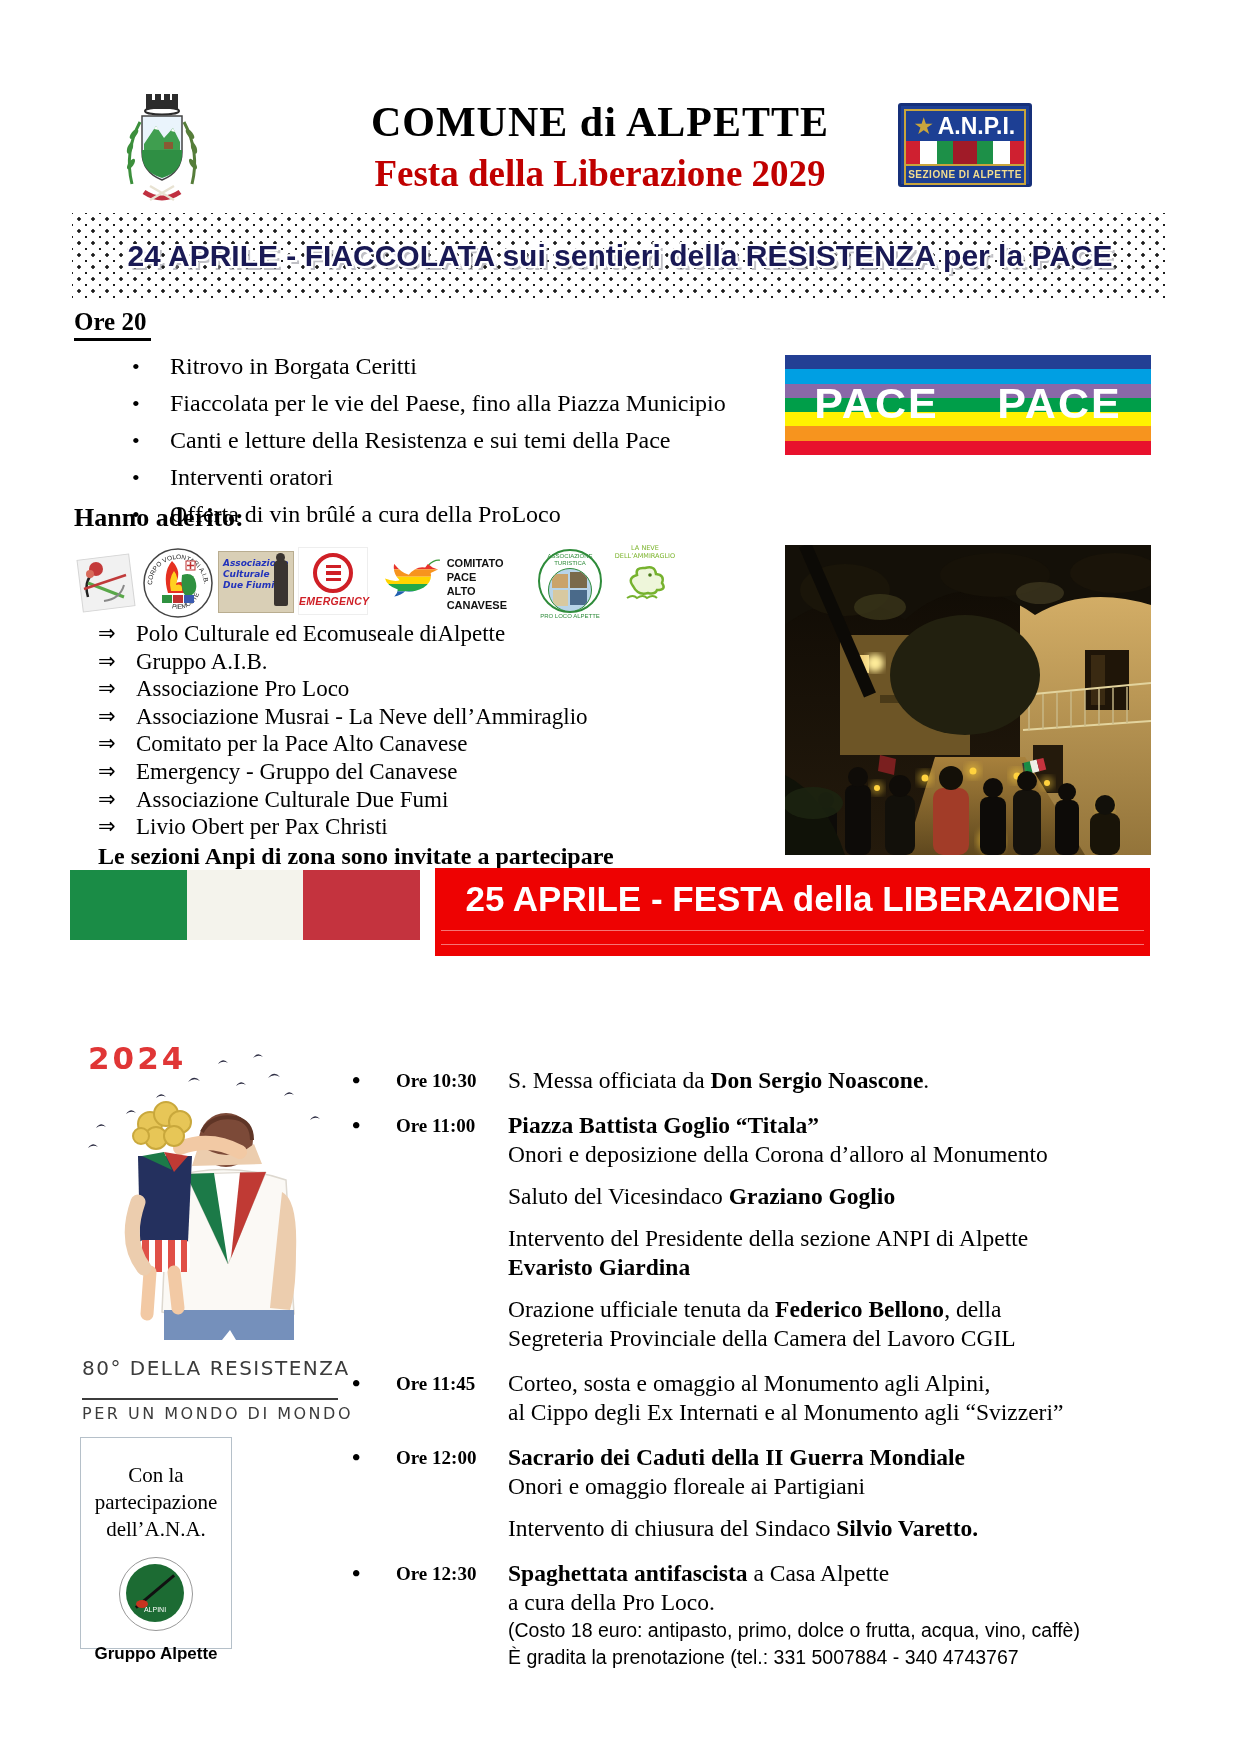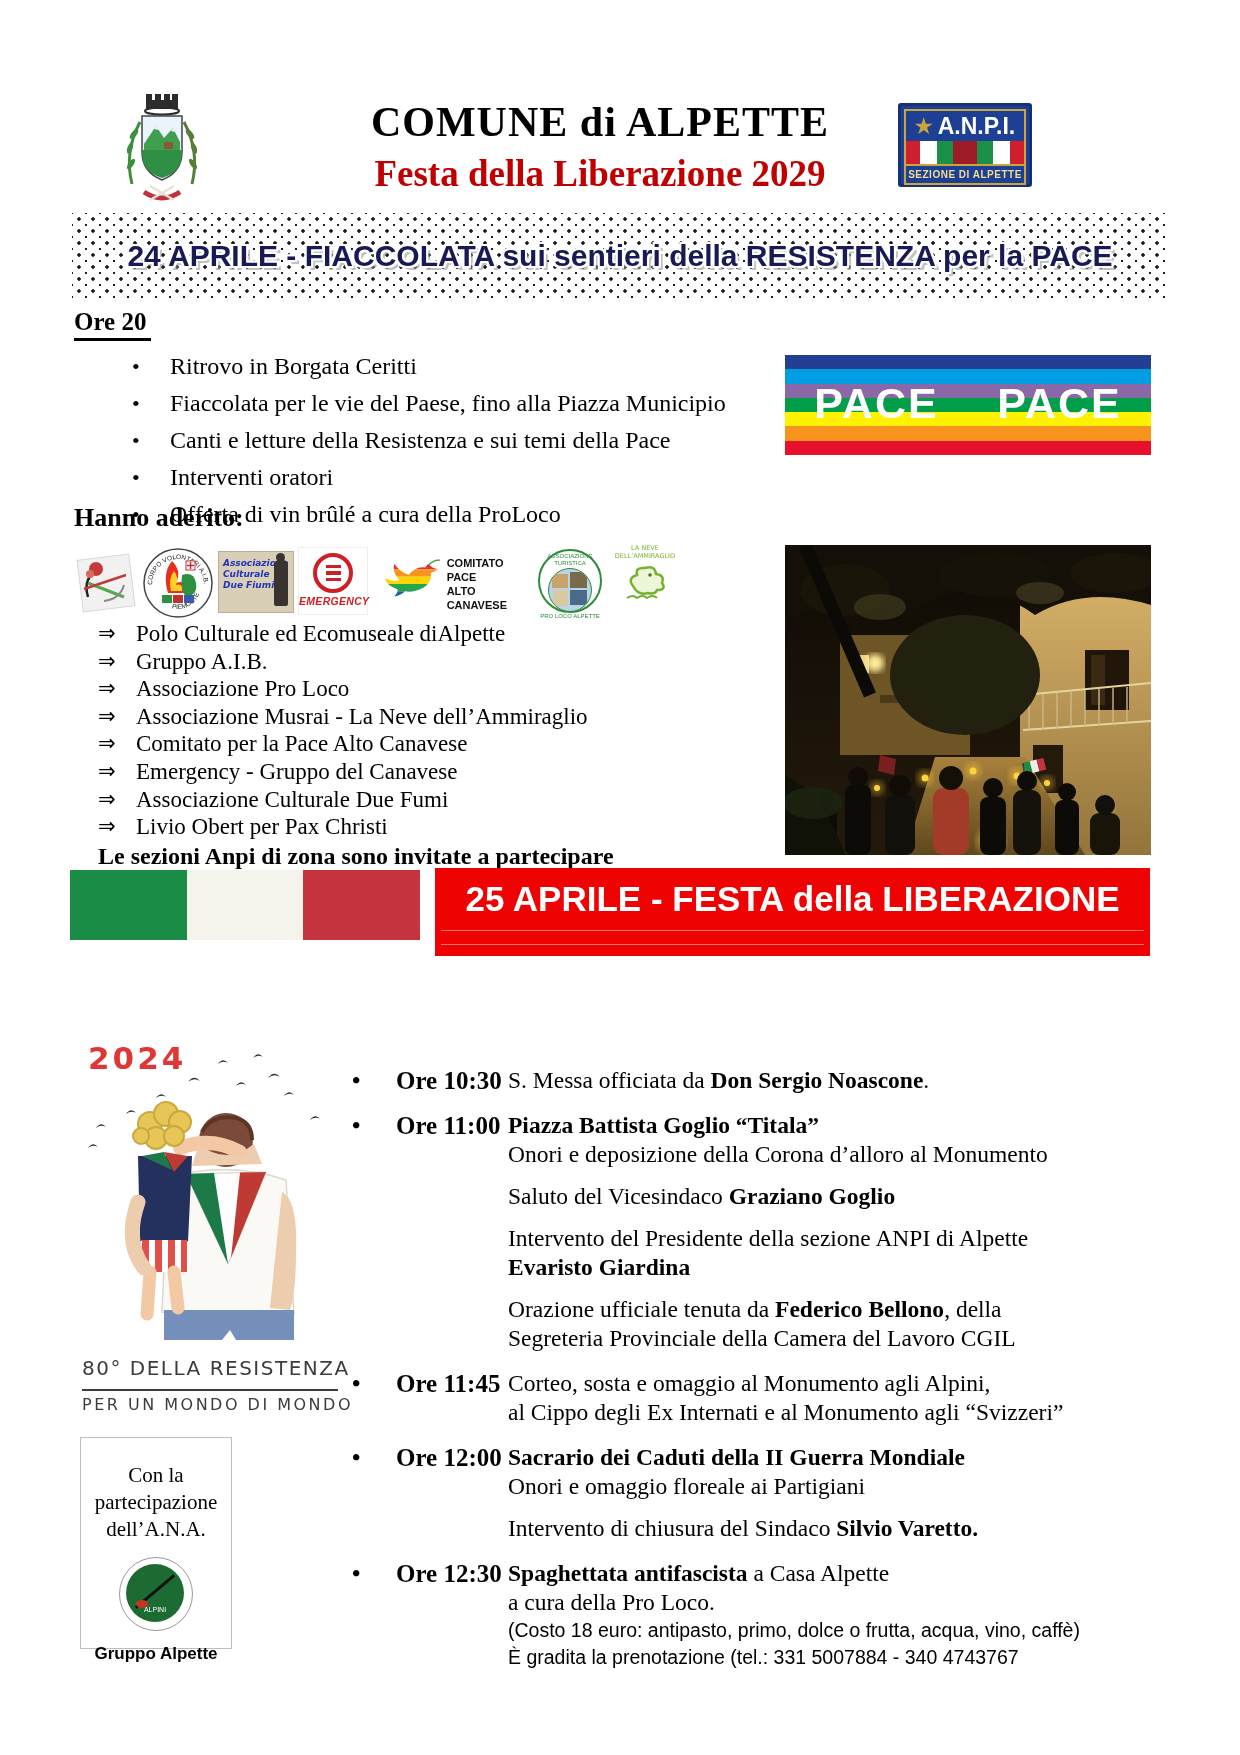--- a/index.html
+++ b/index.html
@@ -101,39 +101,39 @@
   #banner25-text{position:absolute;left:0;right:0;top:11px;text-align:center;color:#fff;
                  font-family:"Liberation Sans",sans-serif;font-weight:bold;font-size:35px;white-space:nowrap;}
   .b25-line{position:absolute;left:6px;right:6px;height:1px;background:rgba(255,255,255,.45);}
   .b25-l1{top:62px;} .b25-l2{top:76px;}
 
   
   #year{position:absolute;left:88px;top:1040px;font-family:"DejaVu Sans",sans-serif;font-weight:bold;
         font-size:31px;color:#e03636;letter-spacing:3px;}
   #illustration{position:absolute;left:68px;top:1052px;width:274px;height:300px;}
   #slogan{position:absolute;left:82px;top:1356px;width:256px;font-family:"DejaVu Sans",sans-serif;color:#3c3c3c;}
-  #slogan-l1{font-size:20px;letter-spacing:1.5px;border-bottom:2px solid #3c3c3c;padding-bottom:9px;white-space:nowrap;}
+  #slogan-l1{font-size:20px;letter-spacing:1.5px;border-bottom:2px solid #3c3c3c;padding-bottom:18px;white-space:nowrap;}
   #slogan-l2{font-size:16px;letter-spacing:2.5px;margin-top:4px;white-space:nowrap;}
 
   #ana-box{position:absolute;left:80px;top:1437px;width:152px;height:212px;border:1px solid #b5c0c9;
            background:#fff;text-align:center;box-sizing:border-box;}
   .ana-lines{margin-top:24px;font-size:21px;line-height:27px;}
   .ana-logo{width:72px;height:72px;border:1px solid #999;border-radius:50%;background:#fff;
             margin:14px auto 0;position:relative;}
   .ana-core{position:absolute;left:6px;top:6px;width:58px;height:58px;border-radius:50%;background:#1c6b33;overflow:hidden;}
   .ana-pen{position:absolute;left:4px;top:26px;width:50px;height:3px;background:#111;transform:rotate(-40deg);}
   .ana-dot{position:absolute;left:10px;top:36px;width:12px;height:8px;border-radius:50%;background:#c83420;}
   .ana-word{position:absolute;left:0;right:0;bottom:9px;color:#fff;font-family:"Liberation Sans",sans-serif;font-size:7px;}
   .ana-caption{margin-top:13px;font-family:"Liberation Sans",sans-serif;font-weight:bold;font-size:17px;}
 
   
   #schedule{position:absolute;left:352px;top:1066px;width:820px;}
   .sched-item{display:grid;grid-template-columns:44px 112px auto;margin-bottom:16px;}
   .sched-bullet{font-weight:bold;font-size:24px;line-height:29px;}
-  .sched-time{font-weight:bold;font-size:25px;line-height:29px;white-space:nowrap;}
+  .sched-time{font-weight:bold;font-size:19px;line-height:29px;white-space:nowrap;}
   .sched-block{margin-bottom:13px;}
   .sched-block:last-child{margin-bottom:0;}
   .sched-line{font-size:23.5px;line-height:29px;white-space:nowrap;}
   .sched-line .bold{font-weight:bold;}
   .sched-line.small{font-family:"Liberation Sans",sans-serif;font-size:19.5px;line-height:27px;}
 </style>
 </head>
 <body>
 
 <div class="page">

